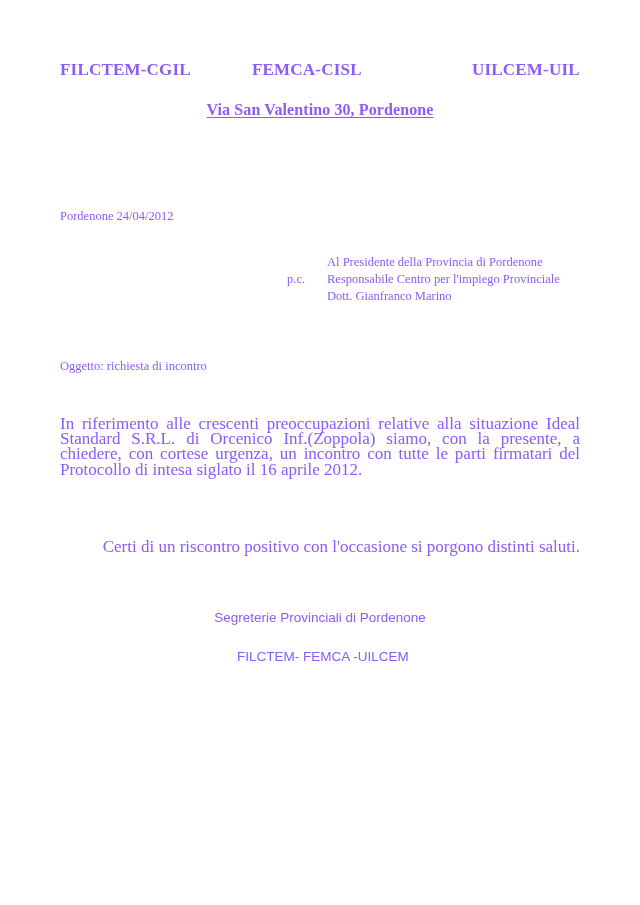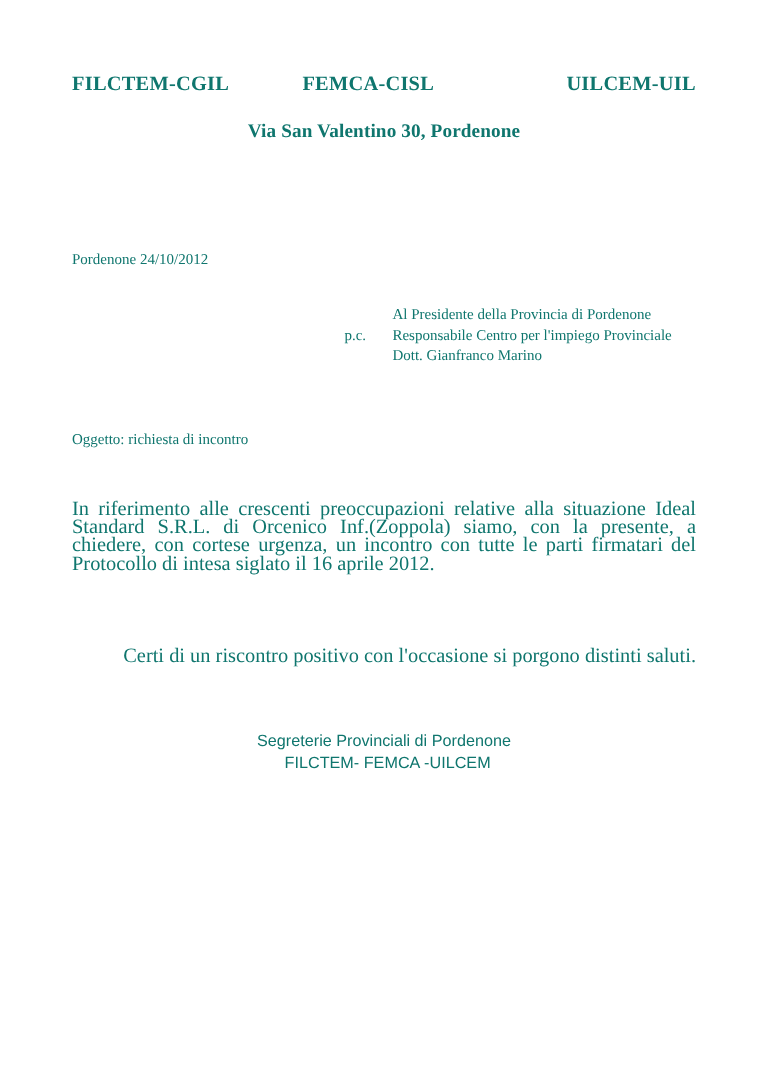--- a/index.html
+++ b/index.html
@@ -5,21 +5,21 @@
   html, body {
     margin: 0;
     padding: 0;
     background: #ffffff;
   }
   .page {
     position: relative;
     width: 640px;
     height: 784px;
     background: #ffffff;
-    color: #0f766e;
+    color: #8b5cf6;
     font-family: "Liberation Serif", "DejaVu Serif", serif;
     overflow: hidden;
   }
 
   
   .header-unions {
     position: absolute;
     left: 60px;
     top: 60px;
     width: 520px;
@@ -42,20 +42,21 @@
     position: absolute;
     left: 0;
     top: 101px;
     width: 640px;
     text-align: center;
     font-size: 16px;
     font-weight: bold;
     letter-spacing: 0.1px;
   }
   .header-address span {
+    text-decoration: underline;
     text-underline-offset: 2px;
   }
 
   
   .date-line {
     position: absolute;
     left: 60px;
     top: 209px;
     font-size: 12.5px;
     white-space: nowrap;
@@ -130,38 +131,39 @@
     text-align: center;
     font-family: "Liberation Sans", "DejaVu Sans", sans-serif;
     font-size: 13.5px;
     line-height: 18px;
   }
   .signature-line {
     white-space: nowrap;
   }
   .signature-line.indent {
     padding-left: 6px;
+    margin-top: 21px;
   }
 </style>
 </head>
 <body>
 
 <div class="page">
 
   <div class="header-unions">
     <div class="union-name union-1">FILCTEM-CGIL</div>
     <div class="union-name union-2">FEMCA-CISL</div>
     <div class="union-name union-3">UILCEM-UIL</div>
   </div>
 
   <div class="header-address">
     <span>Via San Valentino 30, Pordenone</span>
   </div>
 
-  <div class="date-line">Pordenone 24/10/2012</div>
+  <div class="date-line">Pordenone 24/04/2012</div>
 
   <div class="addressee">
     <div class="addressee-row">
       <span class="addressee-label"></span>
       <span class="addressee-text">Al Presidente della Provincia di Pordenone</span>
     </div>
     <div class="addressee-row">
       <span class="addressee-label">p.c.</span>
       <span class="addressee-text">Responsabile Centro per l'impiego Provinciale</span>
     </div>

